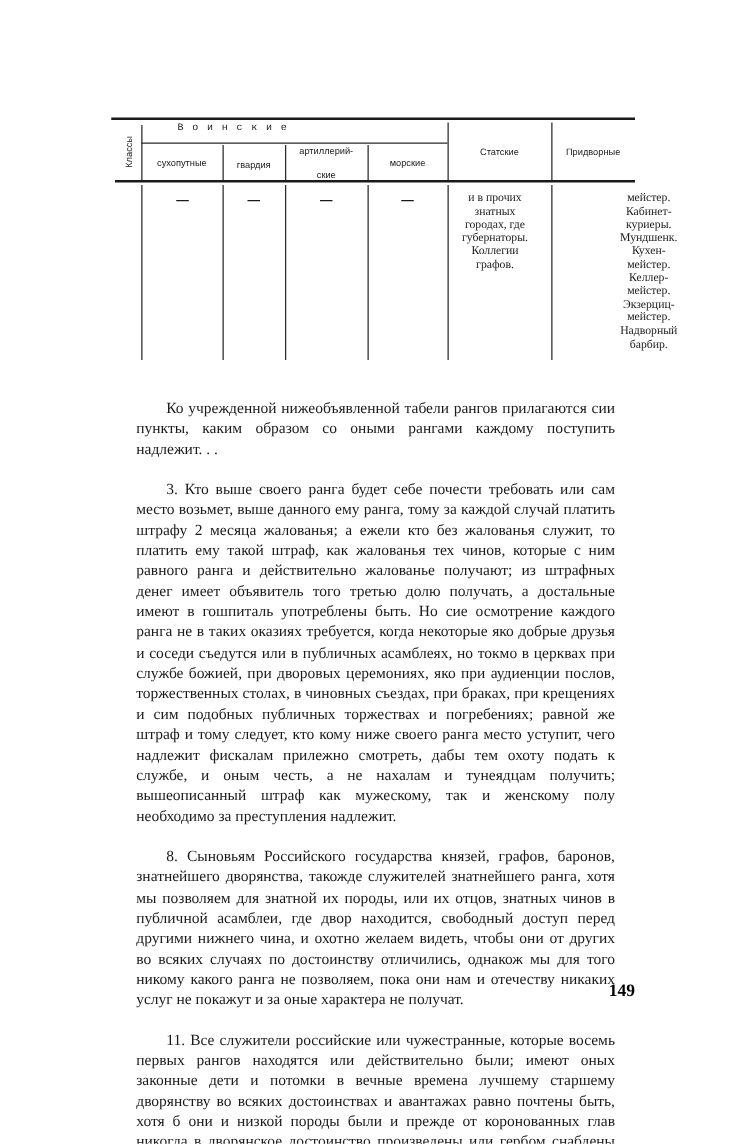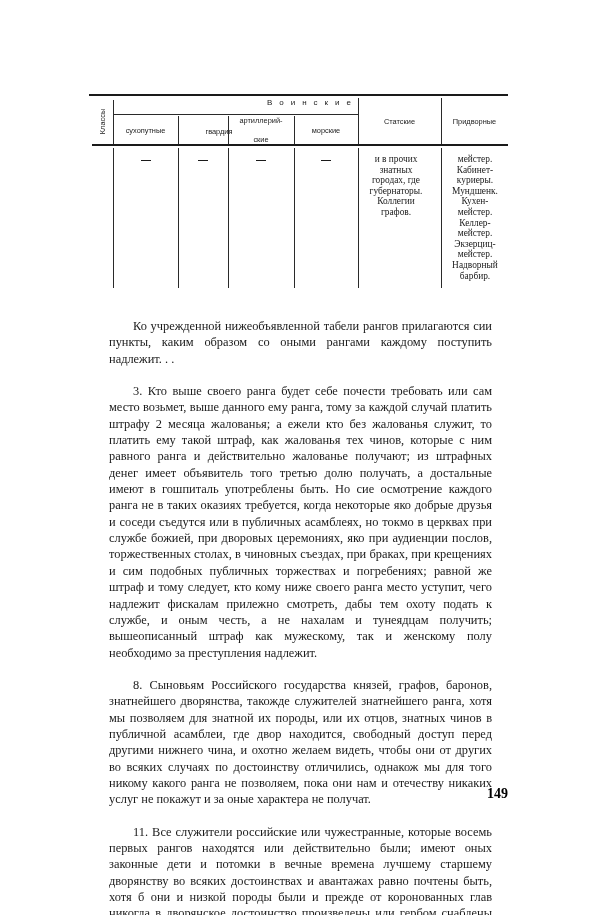--- a/index.html
+++ b/index.html
@@ -79,25 +79,26 @@
       font-family: "Liberation Sans", "DejaVu Sans", sans-serif;
       font-size: 7.4px;
       white-space: nowrap;
     }
     .th-military {
       position: absolute;
       left: 21px;
       top: 2px;
       width: 245px;
       height: 14px;
-      font-family: Liberation Sans, sans-serif;
+      font-family: Liberation Mono, monospace;
       font-size: 8px;
       letter-spacing: 7px;
-      text-align: right;
+      text-align: left;
       line-height: 14px;
+      padding-left: 29px;
     }
     .cell {
       position: absolute;
       text-align: center;
       font-size: 9.4px;
       line-height: 10.6px;
       color: #1a1a1a;
     }
     .dash {
       position: absolute;
@@ -154,21 +155,21 @@
     <div class="vline" style="left:202px; top:54px; height:140px;"></div>
     <div class="vline" style="left:266px; top:54px; height:140px;"></div>
     <div class="vline" style="left:349px; top:54px; height:140px;"></div>
 
     <div class="th-classes">
       <span>Классы</span>
     </div>
     <div class="th-military">Воинские</div>
 
     <div class="th" style="left:21px; top:22px; width:65px; height:28px;">сухопутные</div>
-    <div class="th" style="left:86px; top:22px; width:50px; height:30px;padding-left:16px;">гвардия</div>
+    <div class="th" style="left:86px; top:22px; width:50px; height:30px;">гвардия</div>
     <div class="th" style="left:136px; top:22px; width:66px; height:28px; flex-direction:column;justify-content:space-between;">
       <span>артиллерий-</span>
       <span>ские</span>
     </div>
     <div class="th" style="left:202px; top:22px; width:64px; height:28px;text-align:center;">морские</div>
     <div class="th" style="left:349px; top:4px; width:67px; height:46px;">Придворные</div>
     <div class="th" style="left:266px; top:4px; width:83px; height:46px;">Статские</div>
 
     <div class="dash" style="left:49px;"></div>
     <div class="dash" style="left:106px;"></div>
@@ -177,21 +178,21 @@
 
     <div class="cell" style="left:268px; top:60px; width:72px;">
       <div>и в прочих</div>
       <div>знатных</div>
       <div>городах, где</div>
       <div>губернаторы.</div>
       <div>Коллегии</div>
       <div>графов.</div>
     </div>
 
-    <div class="cell" style="left:349px; top:60px; width:68px;">
+    <div class="cell" style="left:349px; top:60px; width:68px;padding-left:44px;">
       <div>мейстер.</div>
       <div>Кабинет-</div>
       <div>куриеры.</div>
       <div>Мундшенк.</div>
       <div>Кухен-</div>
       <div>мейстер.</div>
       <div>Келлер-</div>
       <div>мейстер.</div>
       <div>Экзерциц-</div>
       <div>мейстер.</div>

